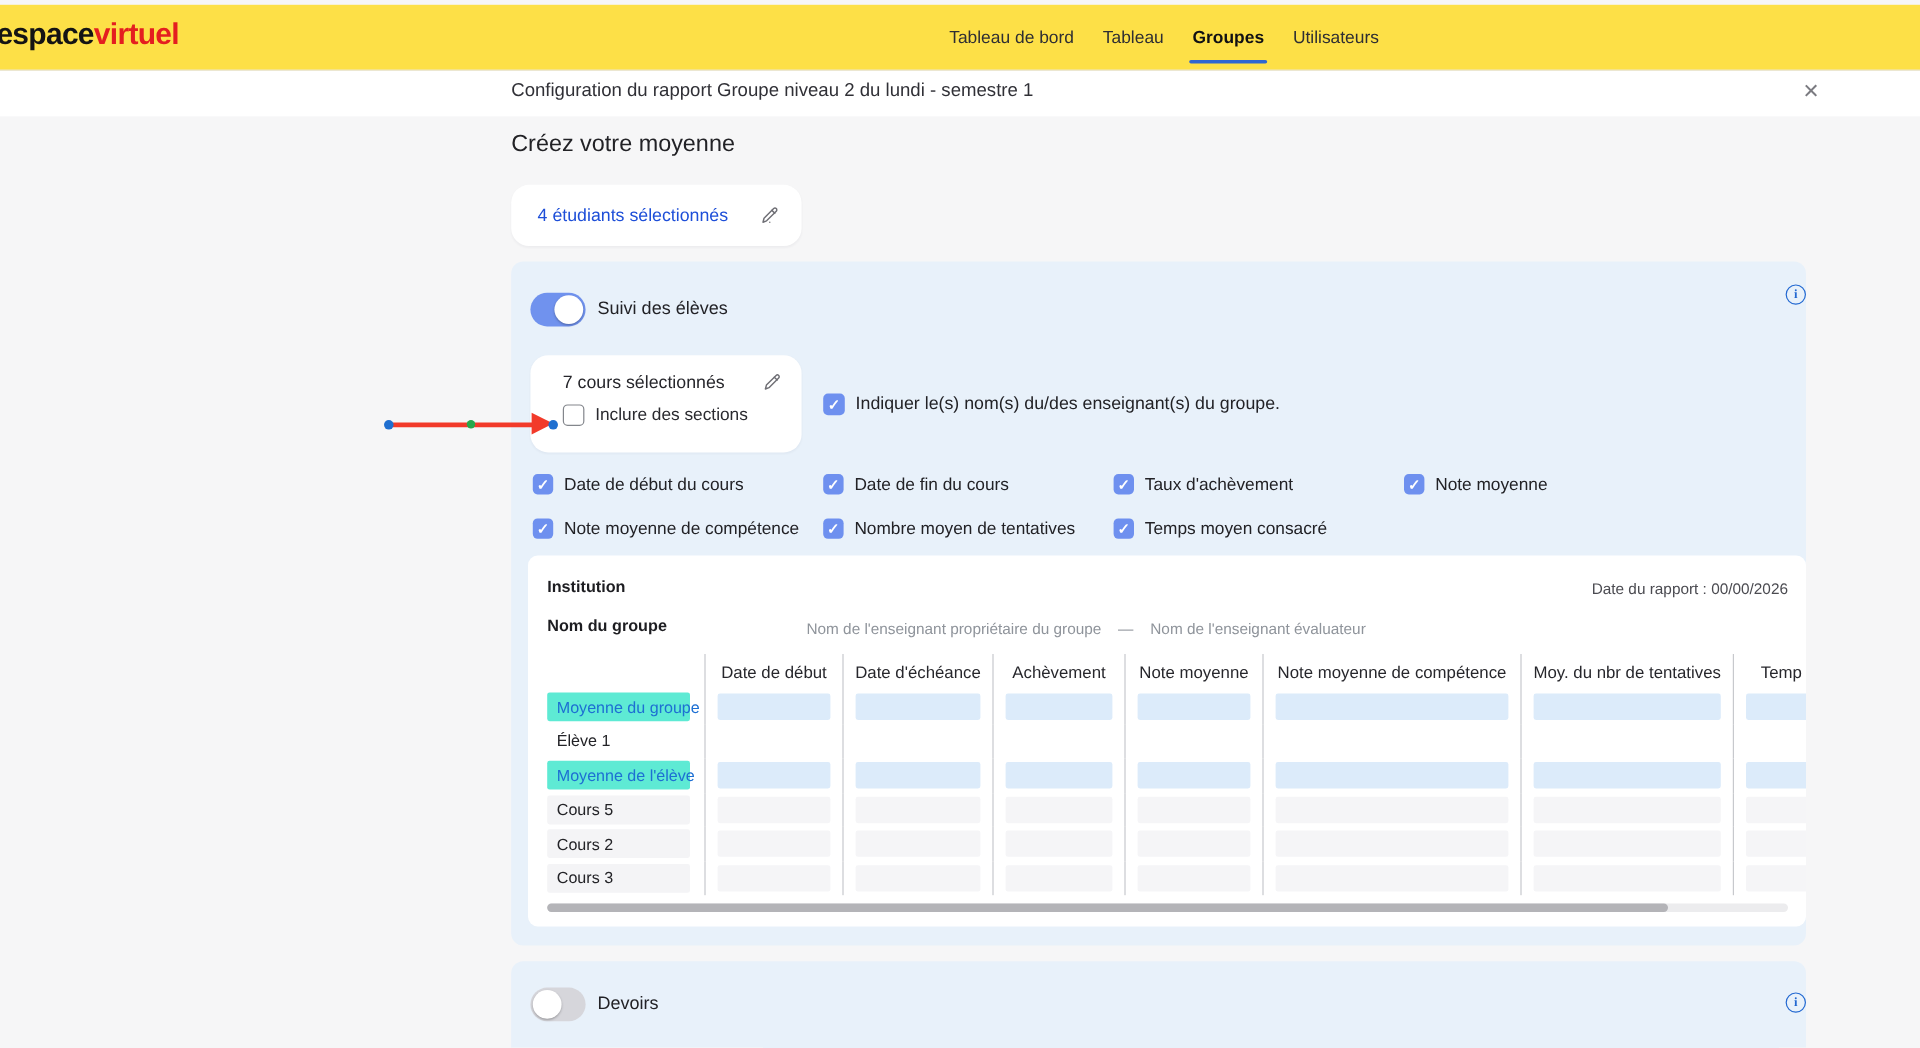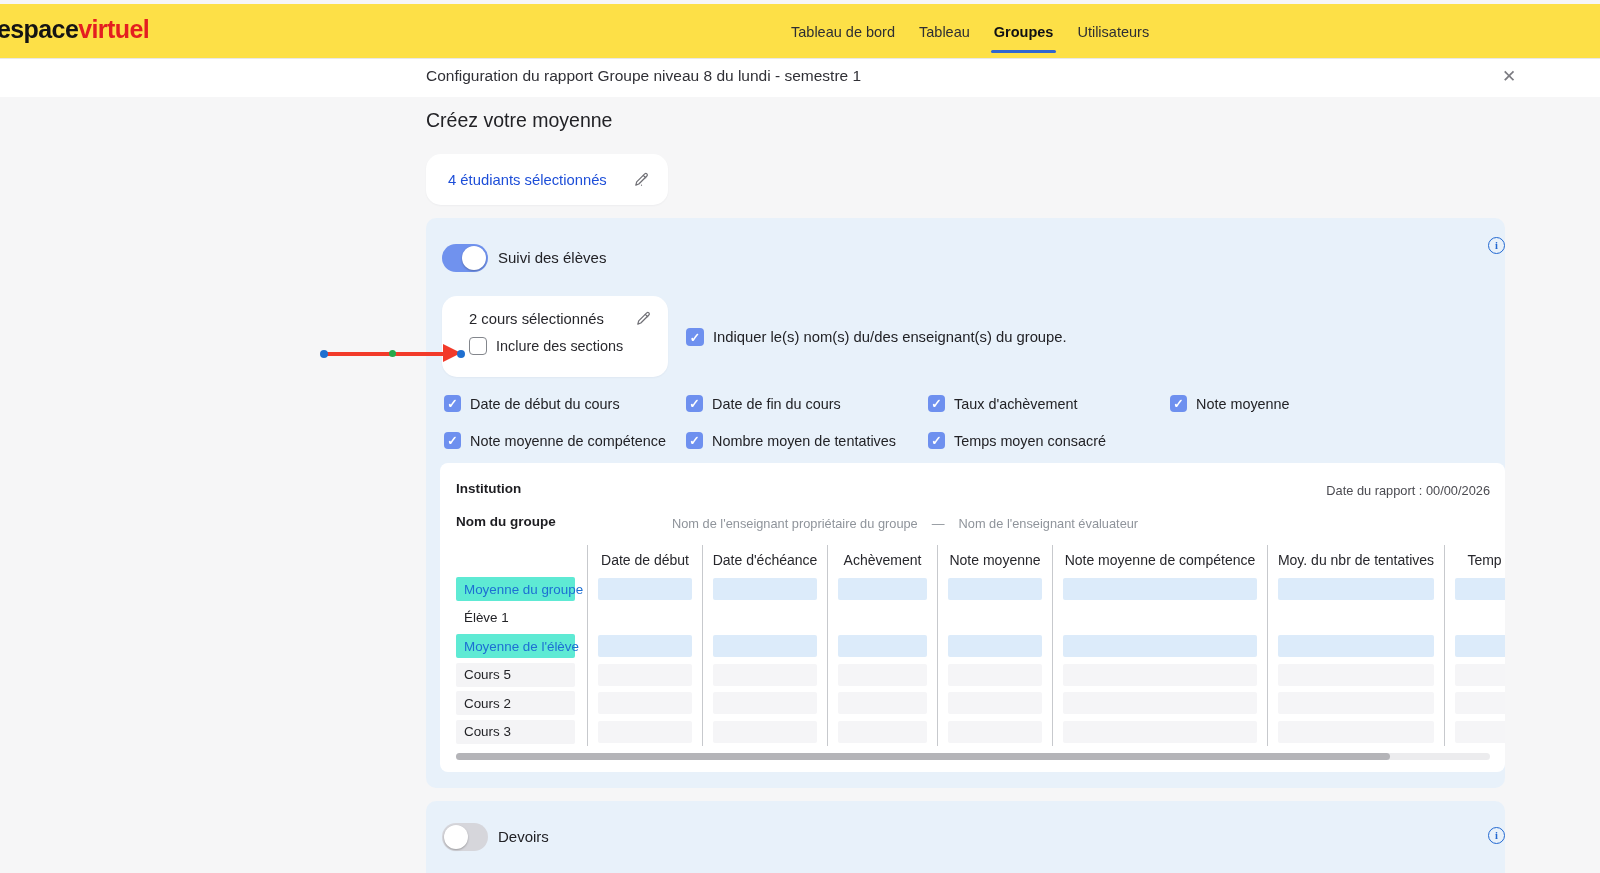--- a/index.html
+++ b/index.html
@@ -98,21 +98,21 @@
   <div class="logo"><span class="logo-black">espace</span><span class="logo-red">virtuel</span></div>
   <nav class="nav">
     <div class="nav-item">Tableau de bord</div>
     <div class="nav-item">Tableau</div>
     <div class="nav-item active">Groupes</div>
     <div class="nav-item">Utilisateurs</div>
   </nav>
 </header>
 
 <div class="modal-header">
-  <div class="modal-title">Configuration du rapport Groupe niveau 8 du lundi - semestre 1</div>
+  <div class="modal-title">Configuration du rapport Groupe niveau 2 du lundi - semestre 1</div>
   <div class="close">✕</div>
 </div>
 
 <div class="heading">Créez votre moyenne</div>
 
 <div class="students-card">
   <span class="lbl">4 étudiants sélectionnés</span>
   <span class="pencil">
     <svg width="17" height="17" viewBox="0 0 24 24" fill="none" stroke="#6f6f75" stroke-width="1.7" stroke-linecap="round" stroke-linejoin="round">
         <path d="M12 20h0M4 20l1.2-4.6L16.6 4a2.1 2.1 0 0 1 3 3L8.2 18.4 4 20z"></path>
@@ -123,21 +123,21 @@
 
 <section class="panel panel-tracking">
   <div class="toggle on" style="left:16px;top:26px">
       <div class="knob"></div>
     </div>
   <div class="toggle-label" style="left:72px;top:31px">Suivi des élèves</div>
   <div class="info-icon" style="left:1062px;top:19px">i</div>
 
   <div class="courses-card">
     <div class="row1">
-      <span class="lbl">2 cours sélectionnés</span>
+      <span class="lbl">7 cours sélectionnés</span>
       <span class="pencil">
         <svg width="17" height="17" viewBox="0 0 24 24" fill="none" stroke="#6f6f75" stroke-width="1.7" stroke-linecap="round" stroke-linejoin="round">
             <path d="M4 20l1.2-4.6L16.6 4a2.1 2.1 0 0 1 3 3L8.2 18.4 4 20z"></path>
             <path d="M14.5 6.1l3.4 3.4"></path>
           </svg>
       </span>
     </div>
     <div class="row2">
       <span class="cb unchecked"></span>
       <span class="lbl2">Inclure des sections</span>

